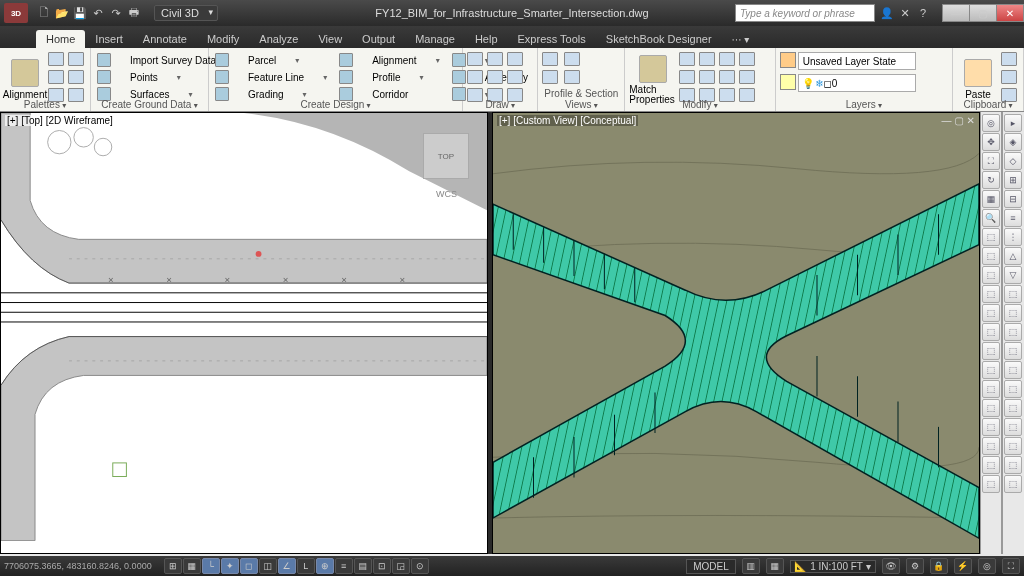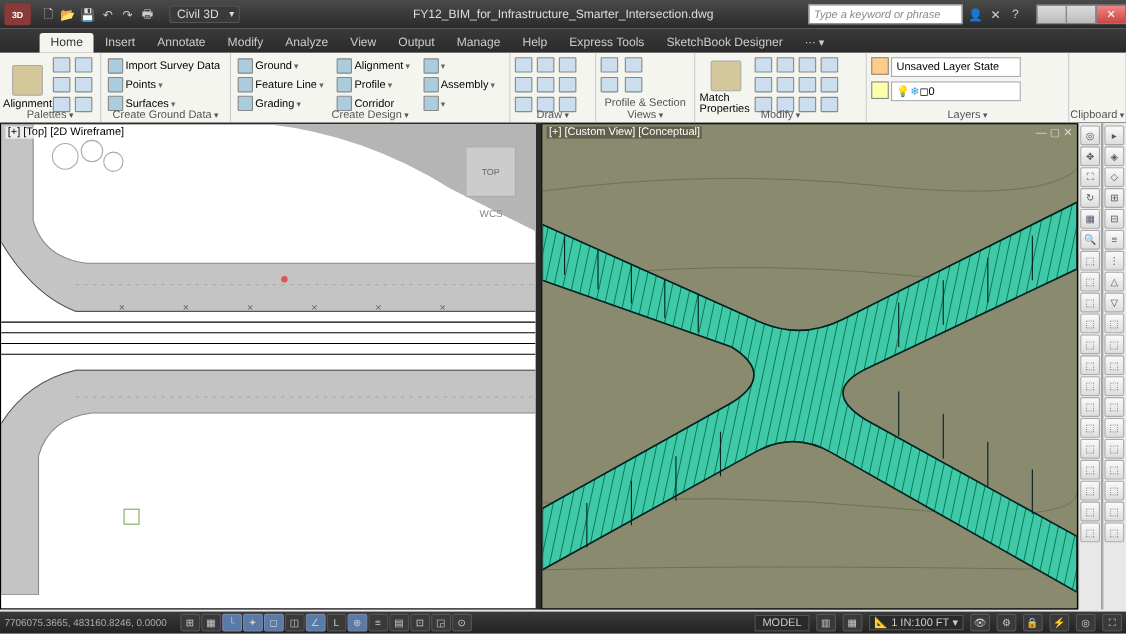--- a/index.html
+++ b/index.html
@@ -28,21 +28,21 @@
 
 
 .ribbon { height: 64px; background: #f5f5f0; border-bottom: 1px solid #888; display: flex; }
 .ribbon-group { border-right: 1px solid #ccc; display: flex; flex-direction: column; padding: 2px 4px; position: relative; }
 .ribbon-group-label { font-size: 10px; color: #555; text-align: center; position: absolute; bottom: 1px; left: 0; right: 0; }
 .ribbon-group-label::after { content: " ▾"; font-size: 8px; }
 .ribbon-content { display: flex; gap: 2px; flex: 1; }
 .big-btn { width: 42px; display: flex; flex-direction: column; align-items: center; justify-content: center; font-size: 10px; gap: 2px; }
 .big-btn .ico { width: 28px; height: 28px; background: #d4c89a; border: 1px solid #aaa; border-radius: 2px; }
 .small-btns { display: flex; flex-direction: column; gap: 1px; justify-content: flex-start; padding-top: 2px; }
-.small-btn { display: flex; align-items: center; gap: 2px; font-size: 10px; padding: 1px 2px; white-space: nowrap; }
+.small-btn { display: flex; align-items: center; gap: 19px; font-size: 10px; padding: 1px 2px; white-space: nowrap; }
 .small-btn .ico { width: 14px; height: 14px; background: #acd; border: 1px solid #888; border-radius: 1px; flex-shrink: 0; }
 .small-btn .dd { font-size: 8px; color: #666; }
 .icon-grid { display: grid; grid-template-columns: repeat(3, 18px); grid-auto-rows: 16px; gap: 2px; align-content: start; padding-top: 2px; }
 .icon-grid .ico, .icon-grid2 .ico { width: 16px; height: 14px; background: #cde; border: 1px solid #888; border-radius: 1px; }
 .icon-grid2 { display: grid; grid-template-columns: repeat(4, 18px); grid-auto-rows: 16px; gap: 2px; align-content: start; padding-top: 2px;}
 .layer-dd { width: 118px; height: 18px; border: 1px solid #aaa; background: #fff; font-size: 10px; padding: 1px 4px; display: flex; align-items: center; }
 .layer-dd.first { margin-bottom: 2px; }
 
 
 .workspace { position: absolute; top: 112px; left: 0; right: 0; bottom: 22px; display: flex; background: #333; }
@@ -163,21 +163,21 @@
       </div>
     </div>
     <div class="ribbon-group-label">Create Ground Data</div>
   </div>
 
   <div class="ribbon-group" style="width:254px">
     <div class="ribbon-content">
       <div class="small-btns">
         <div class="small-btn">
             <div class="ico"></div>
-            <span>Ground</span>
+            <span>Parcel</span>
             <span class="dd">▾</span>
           </div>
         <div class="small-btn">
             <div class="ico"></div>
             <span>Feature Line</span>
             <span class="dd">▾</span>
           </div>
         <div class="small-btn">
             <div class="ico"></div>
             <span>Grading</span>
@@ -285,20 +285,31 @@
             <span style="color:#39d">❄</span>
             <span>◻ </span>
             <span>0</span>
           </div>
       </div>
     </div>
     <div class="ribbon-group-label">Layers</div>
   </div>
 
   <div class="ribbon-group" style="flex:1">
+    <div class="ribbon-content">
+      <div class="big-btn">
+        <div class="ico" style="background:#fda"></div>
+        <span>Paste</span>
+      </div>
+      <div class="icon-grid" style="grid-template-columns:18px">
+        <div class="ico"></div>
+        <div class="ico"></div>
+        <div class="ico"></div>
+      </div>
+    </div>
     <div class="ribbon-group-label">Clipboard</div>
   </div>
 </div>
 
 <div class="workspace" style="right:44px">
 
   <div class="viewport">
     <div class="vp-label">[+] [Top] [2D Wireframe]</div>
     <div class="viewcube">TOP</div>
     <div class="wcs-label">WCS</div>

